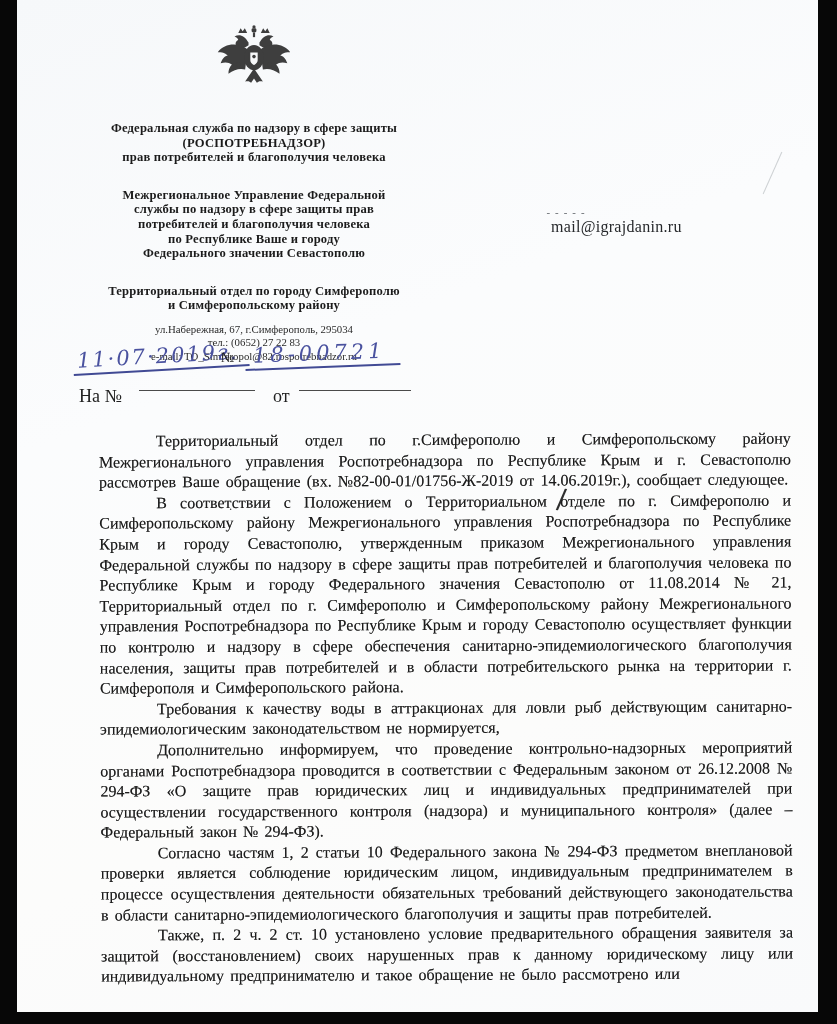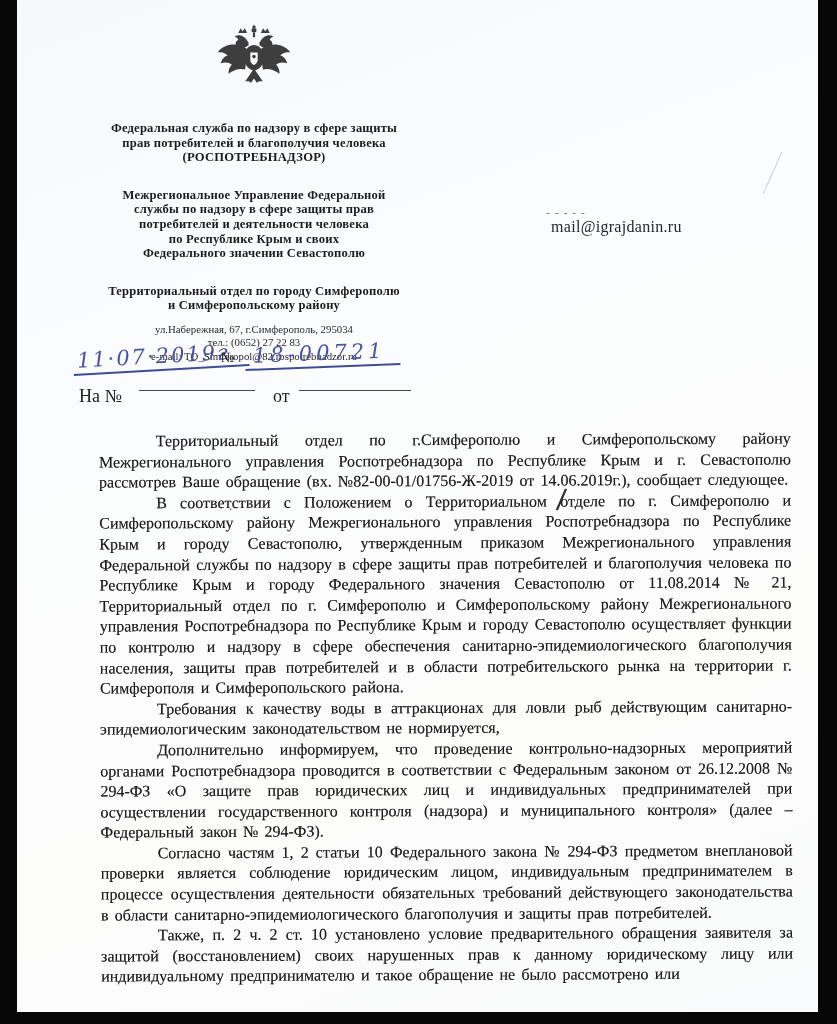--- a/index.html
+++ b/index.html
@@ -92,29 +92,29 @@
           <path d="M60 69 l-13 19 c4.4-1.2 6.6-.4 8.8 1.8 l4.2-6.4 4.2 6.4 c2.2-2.2 4.4-3 8.8-1.8z"></path>
           <circle cx="37.5" cy="63" r="3.2"></circle>
           <circle cx="82.5" cy="63" r="3.2"></circle>
           <path d="M53.5 44.5 h13 v12.5 c0 5 -6.5 8.2 -6.5 8.2 s-6.5-3.2 -6.5-8.2z" fill="#f7f8f9" stroke="#3e3e3e" stroke-width="2.2"></path>
           <circle cx="60" cy="51.5" r="2.6"></circle>
         </g>
       </svg>
 
       <div class="lh-bold">
         <div>Федеральная служба по надзору в сфере защиты</div>
+        <div>(РОСПОТРЕБНАДЗОР)</div>
         <div>прав потребителей и благополучия человека</div>
-        <div>(РОСПОТРЕБНАДЗОР)</div>
       </div>
 
       <div class="lh-bold lh-group">
         <div>Межрегиональное Управление Федеральной</div>
         <div>службы по надзору в сфере защиты прав</div>
-        <div>потребителей и деятельности человека</div>
-        <div>по Республике Крым и своих</div>
+        <div>потребителей и благополучия человека</div>
+        <div>по Республике Ваше и городу</div>
         <div>Федерального значении Севастополю</div>
       </div>
 
       <div class="lh-bold lh-group">
         <div>Территориальный отдел по городу Симферополю</div>
         <div>и Симферопольскому району</div>
       </div>
 
       <div class="lh-address">
         <div>ул.Набережная, 67, г.Симферополь, 295034</div>

